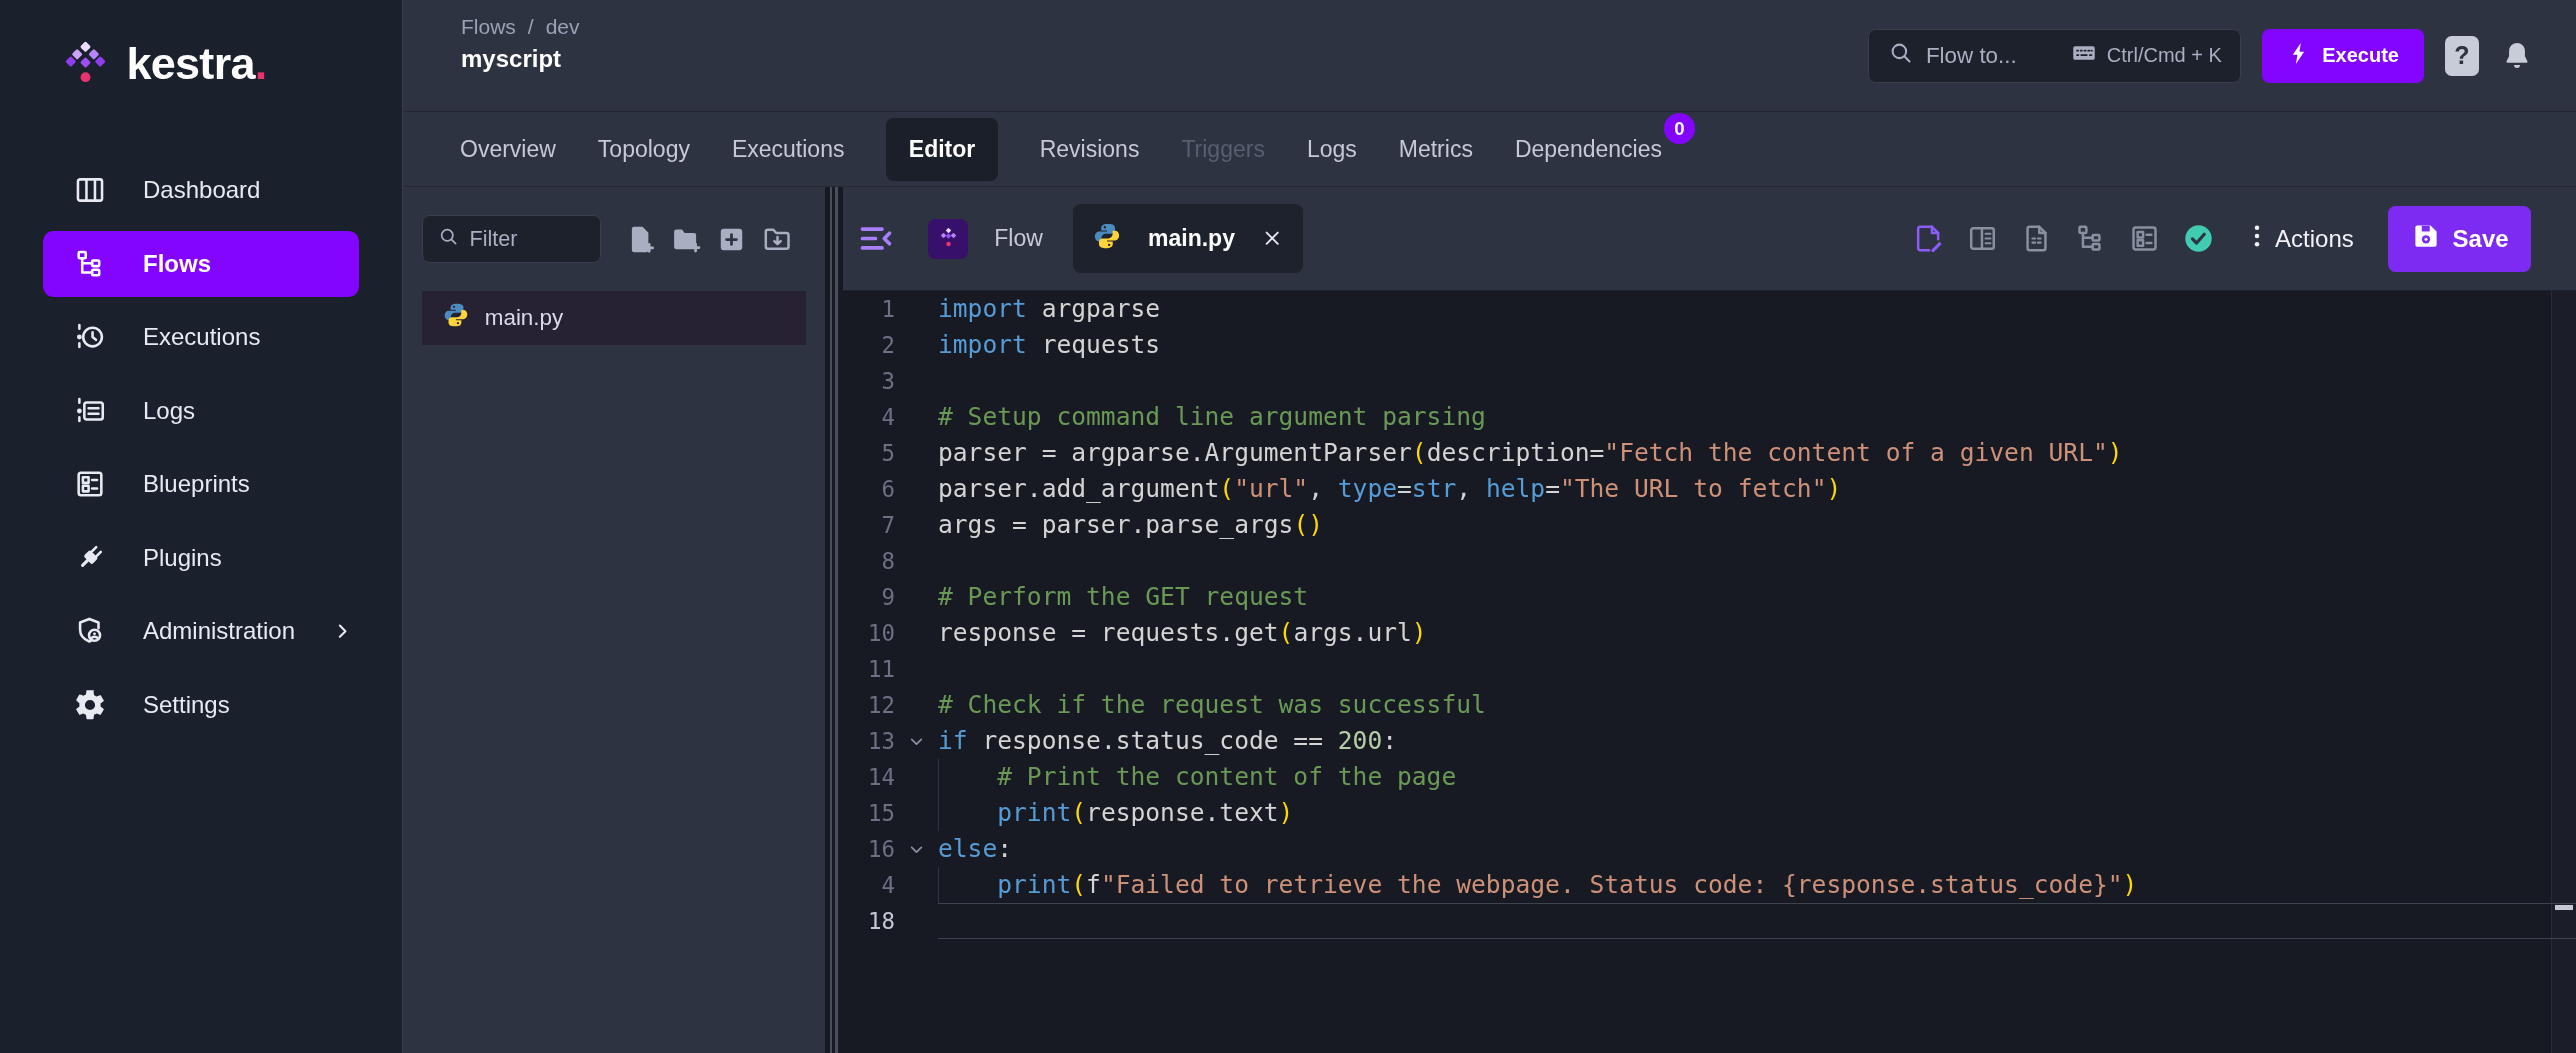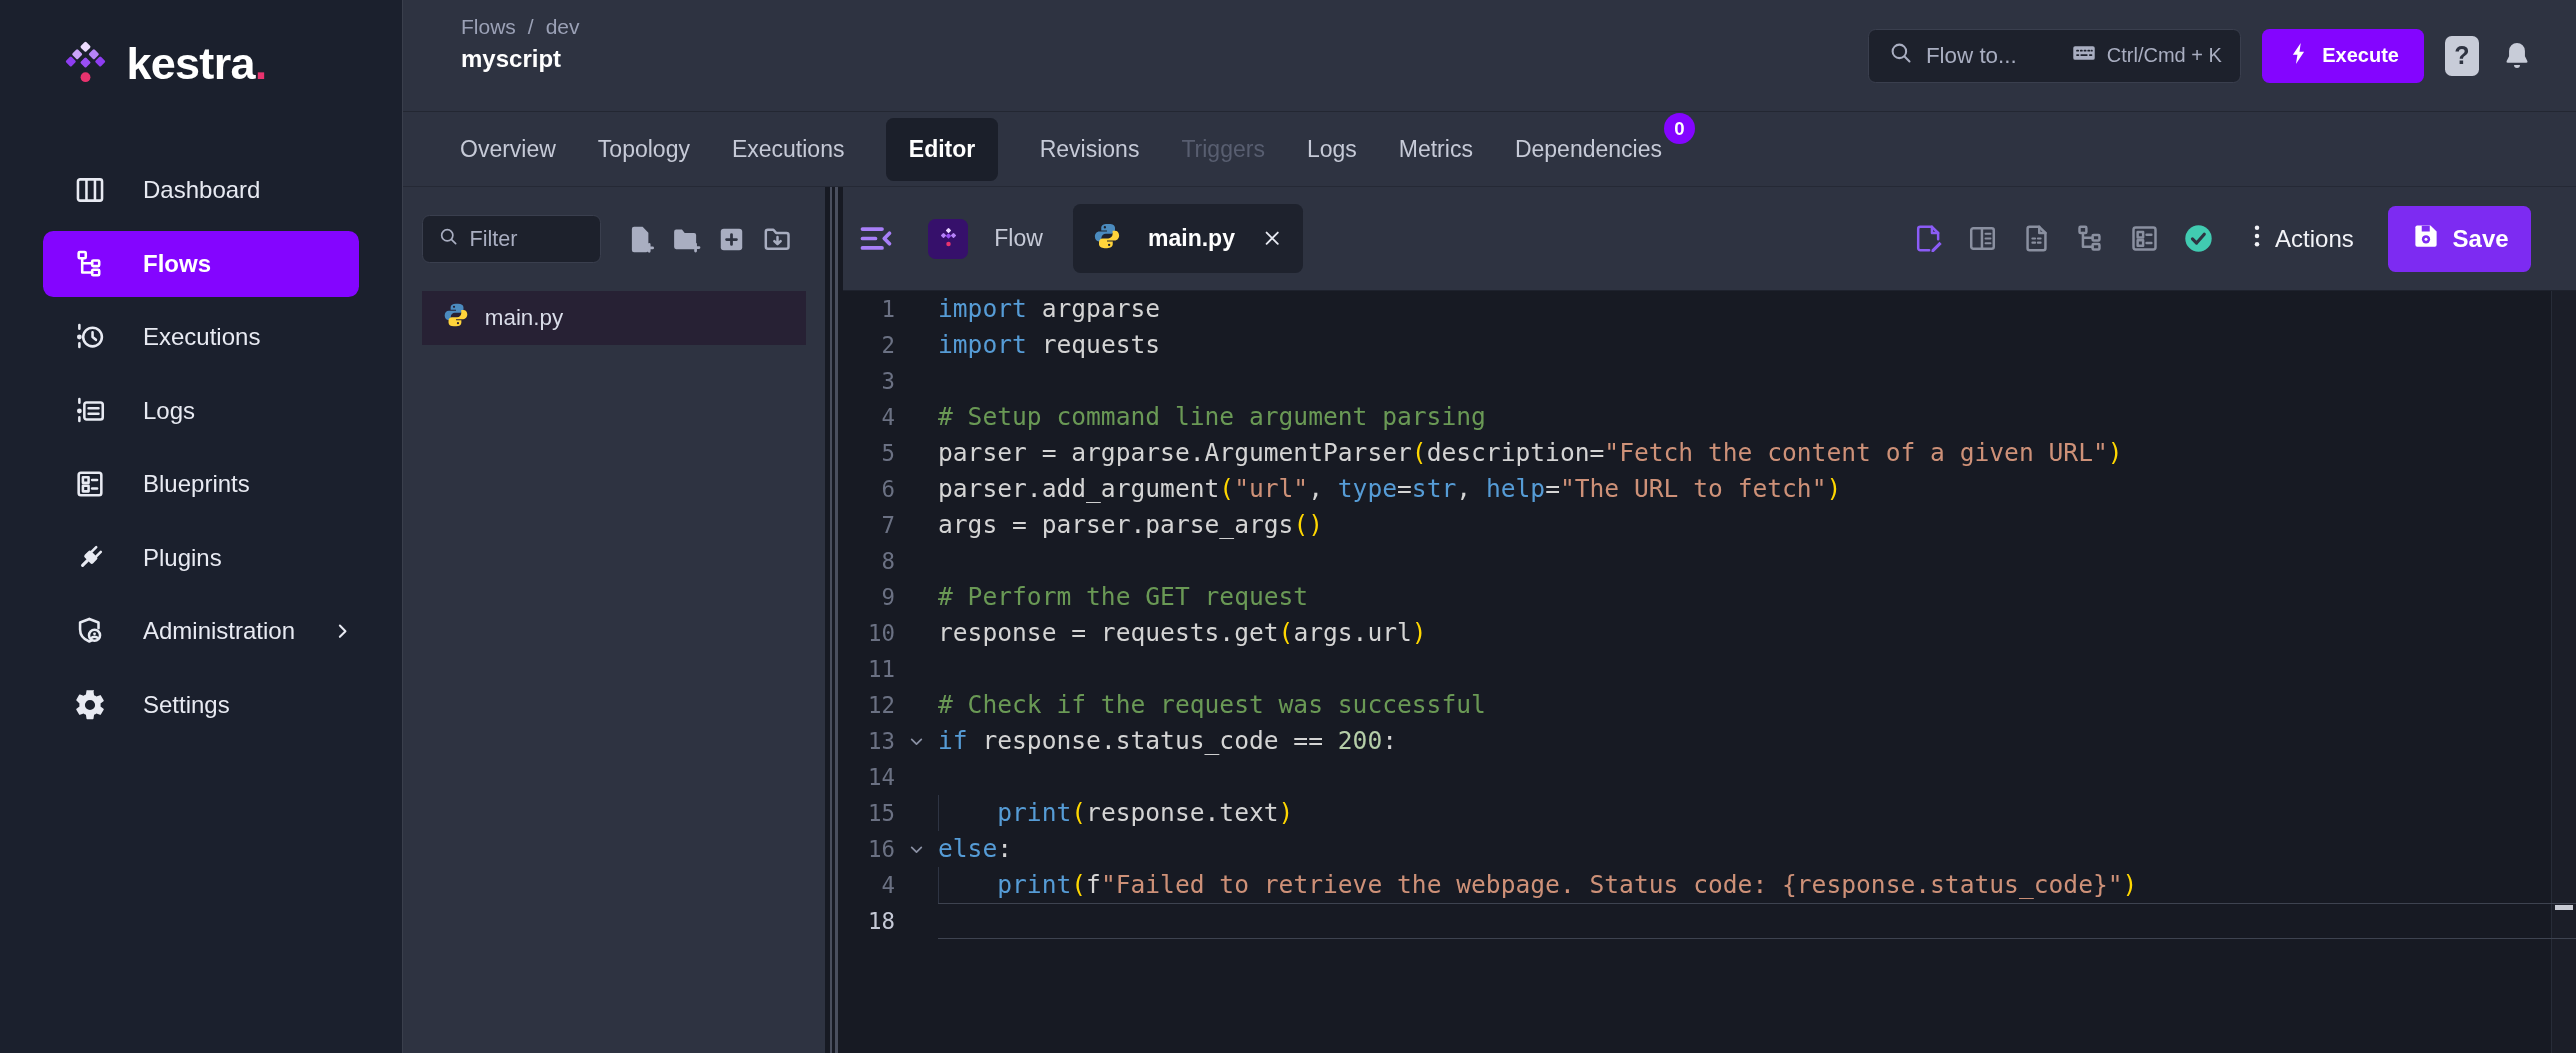--- a/index.html
+++ b/index.html
@@ -462,20 +462,21 @@
                 <span class="fold">
                   <svg viewBox="0 0 24 24" fill="none" stroke="currentColor" stroke-width="1.8" stroke-linecap="round" stroke-linejoin="round">
                     <path d="M6.5 9.5 12 15l5.5-5.5" stroke-width="2"></path>
                   </svg>
                 </span>
                 <span class="ct"><span class="tk-kw">if</span><span class="tk-txt"> response.status_code == </span><span class="tk-num">200</span><span class="tk-txt">:</span></span>
               </div>
               <div class="code-line">
                 <span class="ln">14</span>
                 <span class="fold"></span>
+                <span class="ct" style="padding-left: 4ch;"><span class="indent-guide"></span><span class="tk-com"># Print the content of the page</span></span>
               </div>
               <div class="code-line">
                 <span class="ln">15</span>
                 <span class="fold"></span>
                 <span class="ct" style="padding-left: 4ch;"><span class="indent-guide"></span><span class="tk-kw">print</span><span class="tk-par">(</span><span class="tk-txt">response.text</span><span class="tk-par">)</span></span>
               </div>
               <div class="code-line">
                 <span class="ln">16</span>
                 <span class="fold">
                   <svg viewBox="0 0 24 24" fill="none" stroke="currentColor" stroke-width="1.8" stroke-linecap="round" stroke-linejoin="round">

